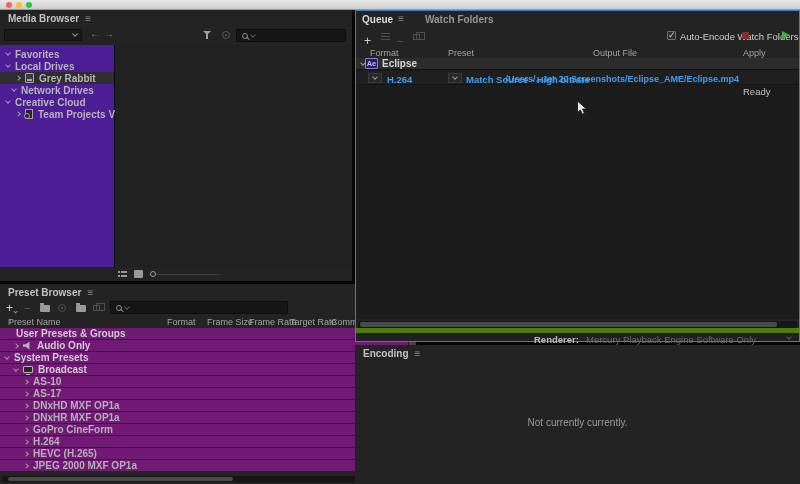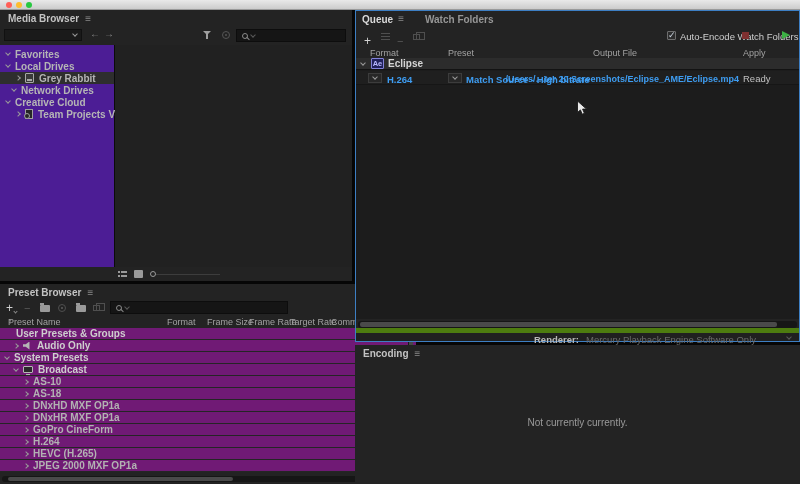--- a/index.html
+++ b/index.html
@@ -142,21 +142,21 @@
   .q-cols { position:absolute; top:37px; left:0; right:0; height:10px; font-size:9px; color:#a2a2a2; }
   .q-cols span { position:absolute; white-space:nowrap; }
   .q-body-bg { position:absolute; top:47px; left:0; right:0; height:261px; background:#1c1c1c; }
   .q-group-row { position:absolute; top:47px; left:0; right:0; height:12px; background:#2c2c2c;
       display:flex; align-items:center; border-bottom:1px solid #131313; }
   .q-item-row { position:absolute; top:60px; left:0; right:0; height:14px; background:#1f1f1f;
       border-bottom:1px solid #161616; }
   .dd-box { position:absolute; top:2px; width:14px; height:10px; background:#272727; border:1px solid #3c3c3c;
       display:flex; align-items:center; justify-content:center; }
   .q-link { position:absolute; font-size:9.5px; font-weight:600; color:#3e9df2; white-space:nowrap; top:3px; }
-  .q-status { position:absolute; font-size:9.5px; color:#c0c0c0; top:2px; }
+  .q-status { position:absolute; font-size:9.5px; color:#c0c0c0; top:15px; }
   .q-hscroll { position:absolute; left:2px; right:2px; top:310px; height:7px; background:#161616; border-radius:3px; }
   .q-hscroll .thumb { position:absolute; left:2px; right:20px; top:1px; height:5px; background:#4a4a4a; border-radius:2px; }
   .q-renderer { position:absolute; left:0; right:0; bottom:0; height:13px; background:#202020;
       border-top:5px solid #4d7c0f; }
   .q-renderer .lbl { position:absolute; left:178px; top:1px; font-size:9.5px; font-weight:700; color:#b8b8b8; }
   .q-renderer .val { position:absolute; left:230px; top:1px; font-size:9.5px; color:#6a6a6a; }
   .q-renderer .chev { position:absolute; right:8px; top:4px; }
 
   
   #encoding { left:355px; top:345px; width:445px; height:139px; }
@@ -294,21 +294,21 @@
       <span class="chev down"></span>
       <span class="icon-tv"></span>
       <span class="bold">Broadcast</span>
     </div>
     <div class="pb-row" style="padding-left:24px">
       <span class="chev right"></span>
       <span>AS-10</span>
     </div>
     <div class="pb-row" style="padding-left:24px">
       <span class="chev right"></span>
-      <span>AS-18</span>
+      <span>AS-17</span>
     </div>
     <div class="pb-row" style="padding-left:24px">
       <span class="chev right"></span>
       <span>DNxHD MXF OP1a</span>
     </div>
     <div class="pb-row" style="padding-left:24px">
       <span class="chev right"></span>
       <span>DNxHR MXF OP1a</span>
     </div>
     <div class="pb-row" style="padding-left:24px">
@@ -364,21 +364,21 @@
     <span style="left:14px">Format</span>
     <span style="left:92px">Preset</span>
     <span style="left:237px">Output File</span>
     <span style="left:387px">Apply</span>
   </div>
 
   <div class="q-body-bg"></div>
 
   <div class="q-group-row">
     <span class="chev down" style="margin-left:5px"></span>
-    <span class="ae-badge" style="margin-left:6px">Ae</span>
+    <span class="ae-badge" style="">Ae</span>
     <span style="margin-left:4px;font-size:10px;font-weight:700;color:#d4d4d4">Eclipse</span>
   </div>
 
   <div class="q-item-row">
     <span class="dd-box" style="left:12px">
       <span class="chev down"></span>
     </span>
     <span class="q-link" style="left:31px">H.264</span>
     <span class="dd-box" style="left:92px">
       <span class="chev down"></span>

